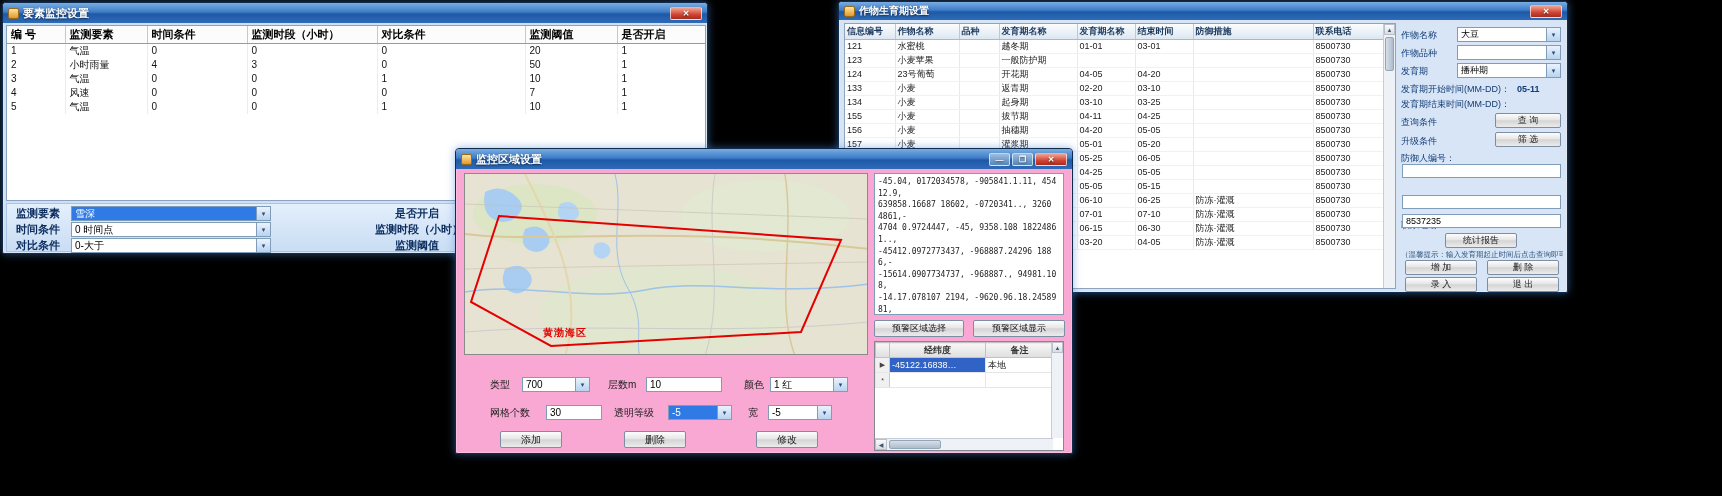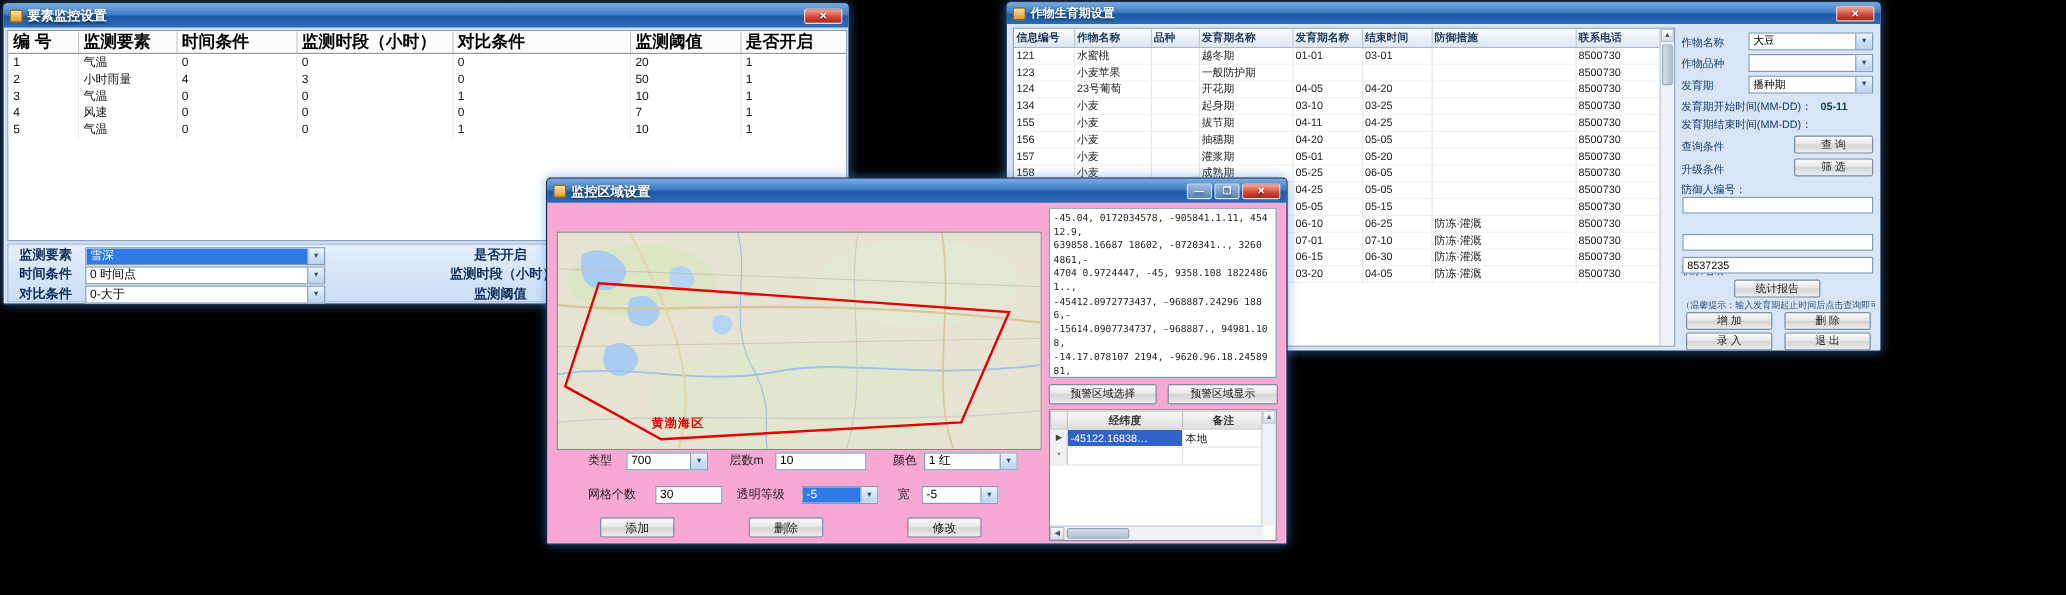--- a/index.html
+++ b/index.html
@@ -57,32 +57,32 @@
             background:linear-gradient(90deg,#d7dfe8,#aebccb); border:1px solid #93a5b8; border-radius:2px; }
   .hthumb { width:52px; height:9px; margin-left:2px; background:linear-gradient(#d7dfe8,#aebccb);
             border:1px solid #93a5b8; border-radius:2px; }
 
   
   #win1 { left:2px; top:2px; width:706px; height:252px; background:#cfe0f3; z-index:1; }
   .w1-tablewrap { position:absolute; left:3px; top:22px; width:700px; height:176px;
                   border:1px solid #8aa2bd; background:#fff; overflow:hidden; }
   .grid1 { width:698px; font-size:10px; }
   .grid1 th { height:17px; border-right:1px solid #c8c8c8; border-bottom:1px solid #9a9a9a;
-              background:#fcfcfc; text-align:left; padding:0 4px; font-size:14px; color:#000; }
+              background:#fcfcfc; text-align:left; padding:0 4px; font-size:11px; color:#000; }
   .grid1 td { height:13px; border-right:1px solid #ececec; padding:0 4px; color:#111; }
   .w1-form { position:absolute; left:3px; top:200px; width:700px; height:49px;
              background:linear-gradient(#e3effc,#c9ddf4); border:1px solid #aac4e2; }
   .r1 { top:2px; } .r2 { top:18px; } .r3 { top:34px; }
   .w1-l1 { left:9px; } .w1-c1 { left:64px; width:200px; }
   .w1-l2 { left:388px; } .w1-c2 { left:468px; width:182px; }
 
   
   #win2 { left:455px; top:148px; width:618px; height:306px; background:#f9a8d4; z-index:3; }
   .map { position:absolute; left:8px; top:24px; width:404px; height:182px;
-         border:1px solid #8a8a8a; background:#e7e3d2; overflow:hidden;margin-top:20px; }
+         border:1px solid #8a8a8a; background:#e7e3d2; overflow:hidden; }
   .map-label { position:absolute; left:78px; top:152px; color:#e40000; font-size:10px;
                font-weight:bold; letter-spacing:1px; }
   .coords { position:absolute; left:418px; top:24px; width:190px; height:142px; background:#fff;
             border:1px solid #7f9db9; font-family:"DejaVu Sans Mono", monospace; font-size:8px;
             line-height:1.45; padding:2px 3px; white-space:pre-wrap; word-break:break-all;
             overflow:hidden; color:#222; }
   .w2-bsel { left:418px; top:171px; width:90px; height:17px; font-size:9px; }
   .w2-bshow{ left:517px; top:171px; width:92px; height:17px; font-size:9px; }
   .w2-gridwrap { position:absolute; left:418px; top:192px; width:190px; height:110px;
                  border:1px solid #828790; background:#fff; overflow:hidden; }
@@ -312,20 +312,30 @@
             <td>124</td>
             <td>23号葡萄</td>
             <td></td>
             <td>开花期</td>
             <td>04-05</td>
             <td>04-20</td>
             <td></td>
             <td>8500730</td>
           </tr>
           <tr>
+            <td>133</td>
+            <td>小麦</td>
+            <td></td>
+            <td>返青期</td>
+            <td>02-20</td>
+            <td>03-10</td>
+            <td></td>
+            <td>8500730</td>
+          </tr>
+          <tr>
             <td>134</td>
             <td>小麦</td>
             <td></td>
             <td>起身期</td>
             <td>03-10</td>
             <td>03-25</td>
             <td></td>
             <td>8500730</td>
           </tr>
           <tr>

